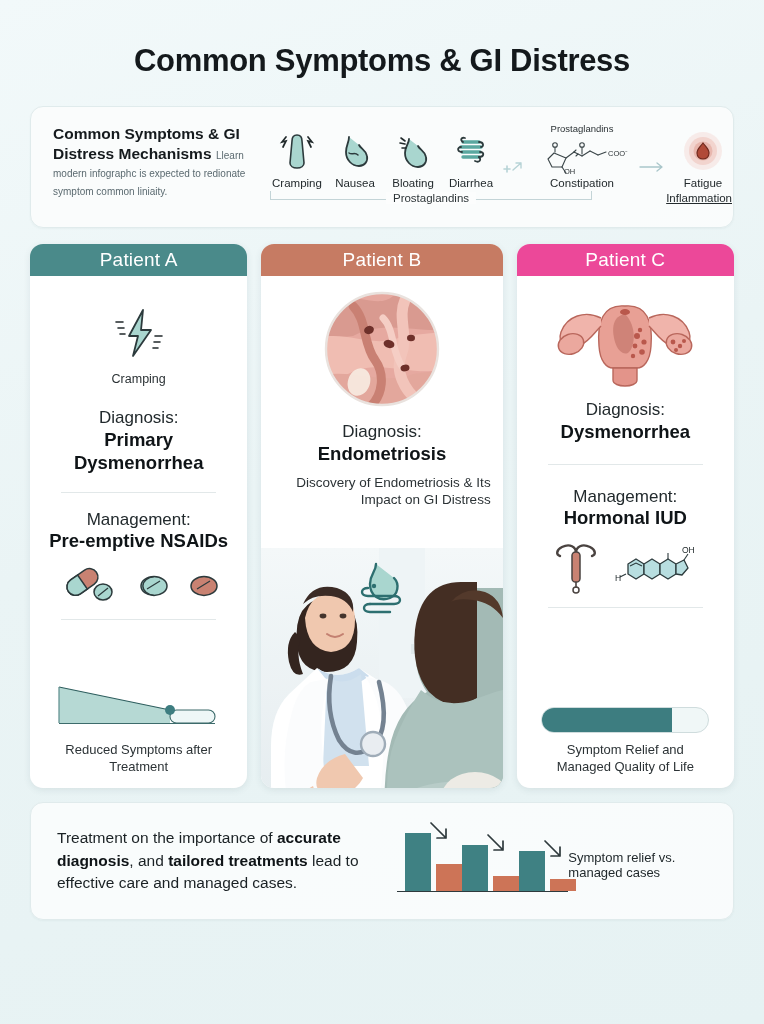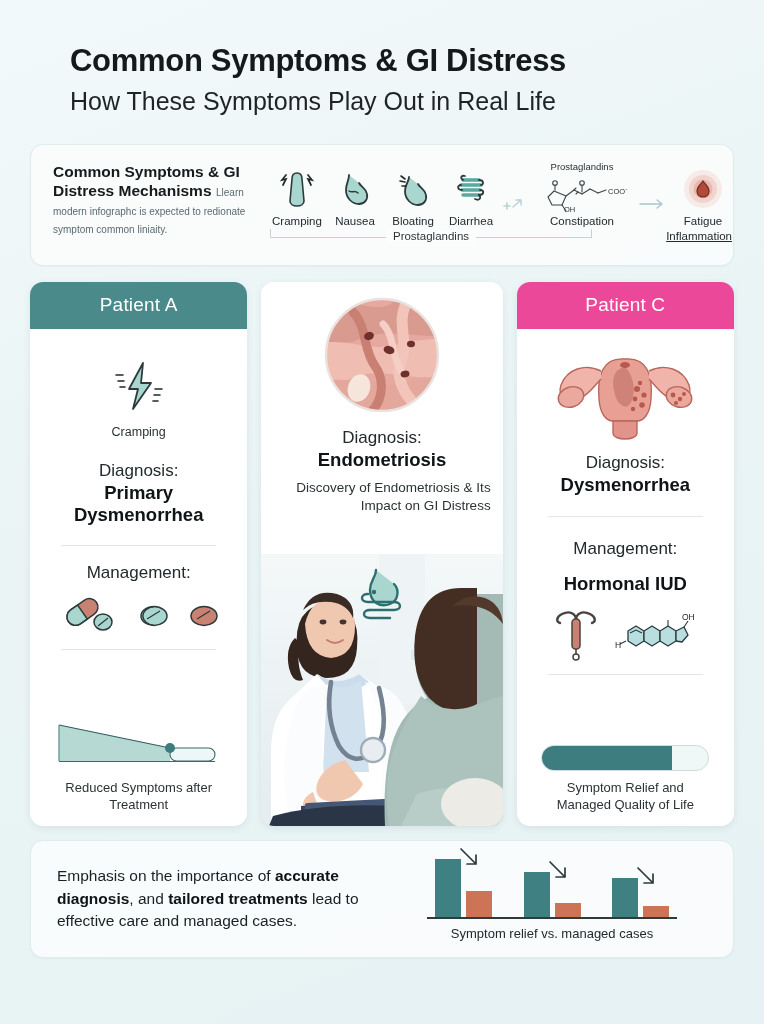--- a/index.html
+++ b/index.html
@@ -10,21 +10,21 @@
     overflow: hidden;
   }
   .page {
     position: relative;
     width: 764px; height: 1024px;
     background: linear-gradient(160deg,#f2f9fa 0%, #eaf4f5 45%, #e6f2f3 100%);
     padding: 0;
   }
 
   
-  .header { text-align:left; padding: 44px 30px 16px; margin-left: 40px; }
+  .header { text-align:center; padding: 44px 30px 16px; }
   .title {
     font-size: 31px; font-weight: bold; color:#14191c;
     letter-spacing: -0.3px; line-height: 1.1;
   }
   .subtitle {
     font-size: 25px; font-weight: normal; color:#1d2326;
     margin-top: 9px; line-height:1.15;
   }
 
   
@@ -90,40 +90,40 @@
   }
   .card {
     border-radius: 13px; overflow:hidden; background:#ffffff;
     box-shadow: 0 2px 7px rgba(45,80,85,.10);
     display:flex; flex-direction:column;
   }
   .card.a { width: 218px; height: 544px; }
   .card.b { width: 242px; height: 544px; }
   .card.c { width: 218px; height: 544px; }
   .card-head {
-    height: 47px; display:flex; align-items:center; justify-content:center;
+    height: 32px; display:flex; align-items:center; justify-content:center;
     color:#ffffff; font-size:19px; letter-spacing:.2px;
   }
   .card-body { flex:1; padding: 16px 14px 12px; display:flex; flex-direction:column;
                align-items:center; position:relative; }
 
   .icon-pair { display:flex; gap:22px; justify-content:center; margin-top:10px; }
   .icon-pair .ip { text-align:center; width:72px; }
   .icon-pair .ip .cap { font-size:12.5px; color:#2b3235; margin-top:4px; }
 
   .dx-label { font-size:17px; color:#222a2d; margin-top:22px; }
   .dx-value { font-size:18.5px; font-weight:bold; color:#0f1417; line-height:1.22;
               text-align:center; margin-top:1px; }
   .sub-note { font-size:13.5px; color:#2c3336; text-align:right; margin-top:8px; line-height:1.3; }
 
   .divider { width: 82%; height:1px; background:#e2e8e9; margin: 18px 0 0; }
 
   .mg-label { font-size:17px; color:#222a2d; margin-top:17px; }
   .mg-value { font-size:18.5px; font-weight:bold; color:#0f1417; line-height:1.22;
-              text-align:center; margin-top:14px; }
+              text-align:center; margin-top:0; }
 
   .pills { display:flex; align-items:center; gap:16px; margin-top:12px; }
   .iud-row { display:flex; align-items:center; gap:12px; margin-top:10px; }
 
   .bar-wrap { width: 168px; margin-top: auto; }
   .bar-caption { font-size:13px; color:#2c3336; text-align:center; line-height:1.3; margin-top:9px; }
 
   .pbar {
     width:168px; height:26px; border-radius:13px;
     background:#f0f7f7; border:1px solid #cfdcdd; overflow:hidden; position:relative;
@@ -136,40 +136,39 @@
   .bottom {
     margin: 14px 30px 0;
     background: rgba(252,253,253,0.86);
     border:1px solid #e0ebec; border-radius:13px;
     height: 118px; display:flex; align-items:center;
     padding: 0 26px; gap: 10px;
     box-shadow: 0 1px 2px rgba(60,90,95,.05);
   }
   .bottom-text { font-size:15.5px; color:#1a2124; line-height:1.45; width: 330px; flex:none; }
   .bottom-text b { font-weight:bold; color:#0f1417; }
-  .mini-chart { flex:1; display:flex; flex-direction:column; align-items:center; }
+  .mini-chart { flex:1; display:flex; flex-direction:row; align-items:center; }
   .mc-plot { height:62px; width:250px; position:relative; }
   .mc-axis { position:absolute; left:0; right:0; bottom:0; height:1.5px; background:#2f3a3d; }
   .mc-groups { position:absolute; left:8px; right:8px; bottom:1.5px; height:60px;
                display:flex; justify-content:space-between; align-items:flex-end; }
   .mc-grp { display:flex; align-items:flex-end; gap:5px; position:relative; }
   .mc-bar { width:26px; }
   .mc-bar.t { background:#3f8183; }
   .mc-bar.s { background:#cd7457; }
   .mc-arrow { position:absolute; left:22px; bottom:22px; }
   .mc-caption { font-size:13px; color:#222a2d; margin-top:7px; }
 </style>
 </head>
 <body>
 
 <div class="page">
 
   <div class="header">
     <div class="title">Common Symptoms &amp; GI Distress</div>
-    <div class="subtitle">How These Symptoms Play Out in Real Life</div>
   </div>
 
   <div class="mech-panel">
 
     <div class="mech-text">
       <span class="mech-head">Common Symptoms &amp; GI Distress Mechanisms</span>
       <span class="mech-sub">Llearn modern infographc is expected to redionate symptom common liniaity.</span>
     </div>
 
     <div class="mech-icons">
@@ -304,20 +303,21 @@
             <div class="cap">Cramping</div>
           </div>
         </div>
 
         <div class="dx-label">Diagnosis:</div>
         <div class="dx-value">Primary Dysmenorrhea</div>
 
         <div class="divider"></div>
 
         <div class="mg-label">Management:</div>
+        <div class="mg-value">Pre-emptive NSAIDs</div>
 
         <div class="pills">
           <svg width="64" height="40" viewBox="0 0 64 40">
             <g transform="rotate(-35 26 16)">
               <rect x="8" y="8" width="34" height="17" rx="8.5" fill="#c98272" stroke="#2c3a3c" stroke-width="1.5"></rect>
               <path d="M25 8 h-8.5 a8.5 8.5 0 0 0 0 17 H25 z" fill="#a9d6cf" stroke="#2c3a3c" stroke-width="1.5"></path>
             </g>
             <ellipse cx="46" cy="27" rx="9" ry="8" fill="#a9d6cf" stroke="#2c3a3c" stroke-width="1.5"></ellipse>
             <path d="M41 31 L51 23" stroke="#2c3a3c" stroke-width="1.3"></path>
           </svg>
@@ -343,20 +343,21 @@
             <line x1="4" y1="44.5" x2="160" y2="44.5" stroke="#3c6b6b" stroke-width="1.1"></line>
             <circle cx="115" cy="31" r="5" fill="#3d7d80"></circle>
           </svg>
           <div class="bar-caption">Reduced Symptoms after Treatment</div>
         </div>
 
       </div>
     </div>
 
     <div class="card b">
+      <div class="card-head" style="background:#c67b63;">Patient B</div>
       <div class="card-body photo-card-body">
 
         <div style="position:relative; z-index:3; padding:14px 12px 0; display:flex;
                     flex-direction:column; align-items:center; background:#ffffff;">
           <svg width="118" height="118" viewBox="0 0 118 118">
             <defs>
               <clipPath id="cb">
                   <circle cx="59" cy="59" r="56"></circle>
                 </clipPath>
             </defs>
@@ -521,21 +522,21 @@
             <div class="fill" id="pc-fill" style="width:78%;"></div>
           </div>
           <div class="bar-caption">Symptom Relief and Managed Quality of Life</div>
         </div>
 
       </div>
     </div>
   </div>
 
   <div class="bottom">
-    <div class="bottom-text" id="summary-text"><span>Emphasis on the importance of </span><b>accurate diagnosis</b><span>, and </span><b>tailored treatments</b><span> lead to effective care and managed cases.</span></div>
+    <div class="bottom-text" id="summary-text"><span>Treatment on the importance of </span><b>accurate diagnosis</b><span>, and </span><b>tailored treatments</b><span> lead to effective care and managed cases.</span></div>
 
     <div class="mini-chart">
       <div class="mc-plot">
         <div class="mc-axis"></div>
         <div class="mc-groups" id="mc-groups">
             <div class="mc-grp">
               <div class="mc-bar t" style="height: 58px; background: rgb(63, 129, 131);"></div>
               <div class="mc-bar s" style="height: 26.68px; background: rgb(205, 116, 87);"></div>
               <div class="mc-arrow" style="bottom: 42px;"><svg width="26" height="26" viewBox="0 0 26 26">
                   <path d="M4 4 L19 19 M19 19 L10 19 M19 19 L19 10" stroke="#2f3a3d" stroke-width="1.7" fill="none" stroke-linecap="round" stroke-linejoin="round"></path>

